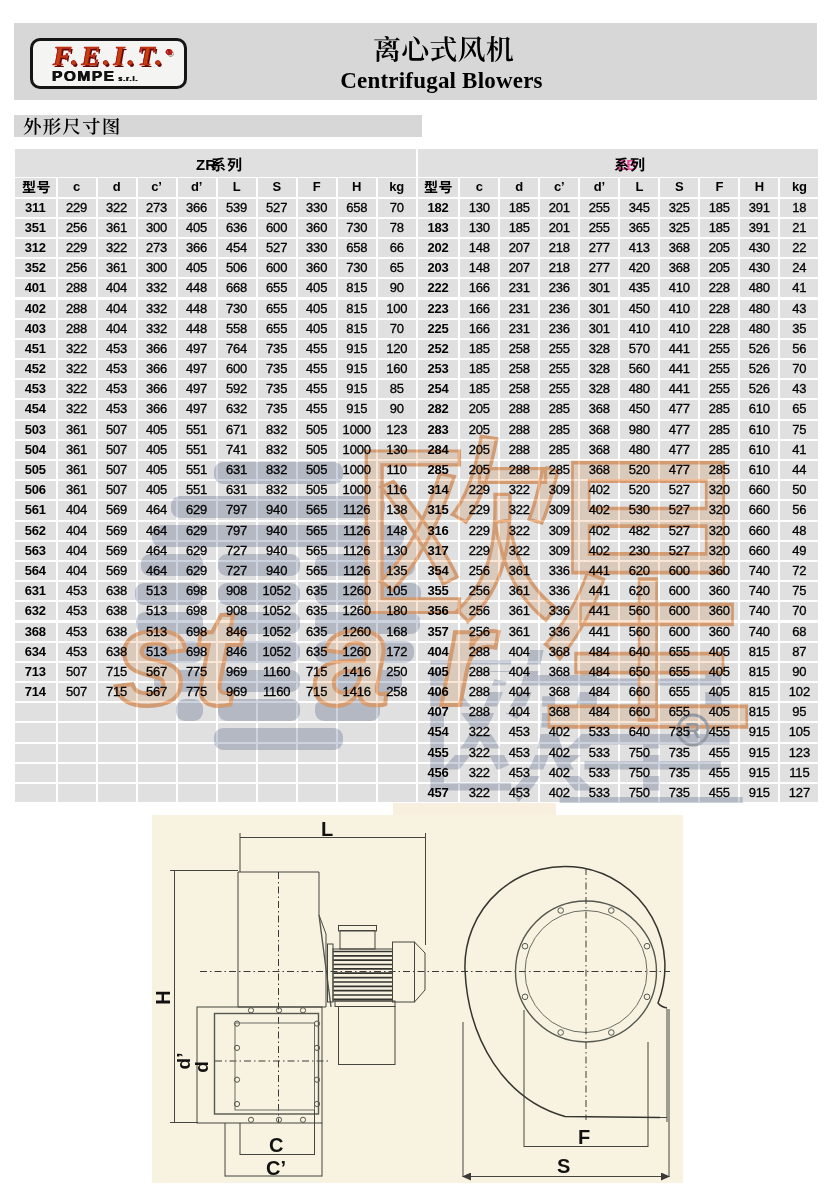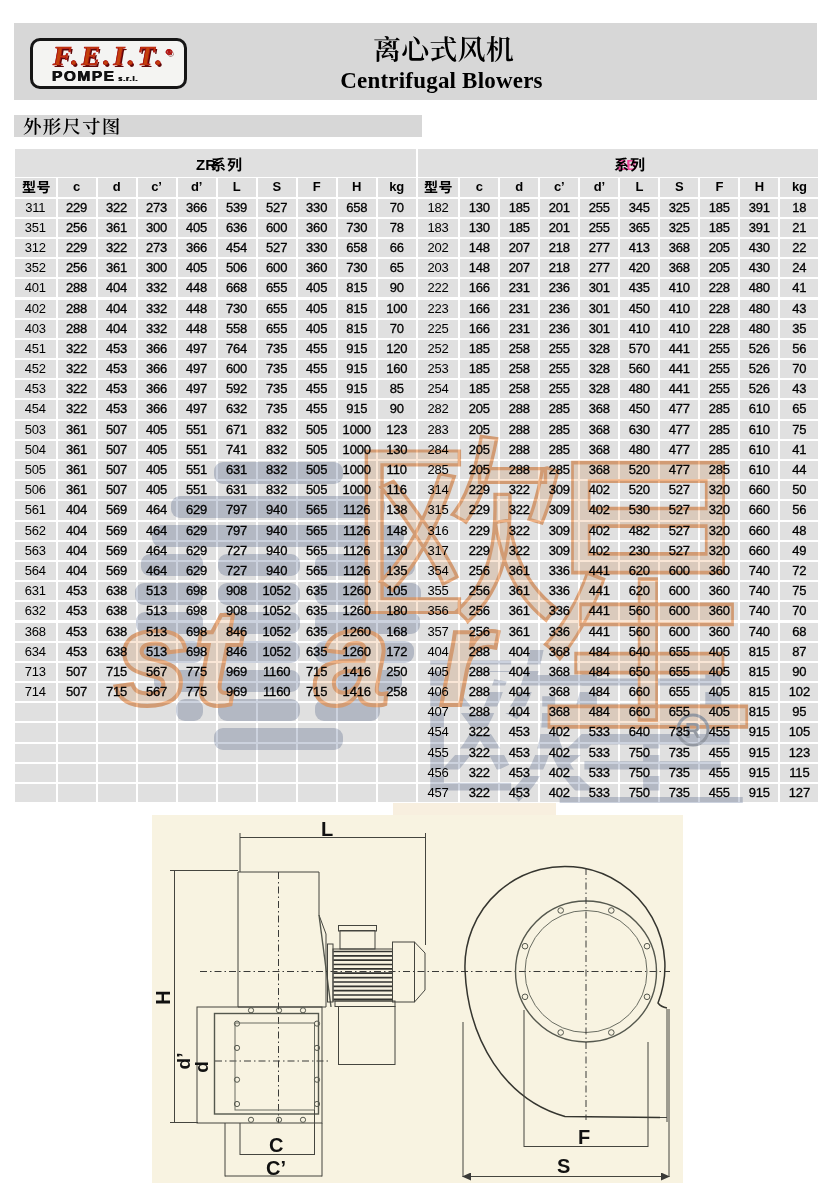--- a/index.html
+++ b/index.html
@@ -2,21 +2,21 @@
 <html><head><meta charset="utf-8"><style>
 
 *{margin:0;padding:0;box-sizing:border-box}
 body{width:830px;height:1194px;position:relative;background:#fff;
      font-family:"Liberation Sans",sans-serif;-webkit-font-smoothing:antialiased}
 .abs{position:absolute}
 .tgrid{position:absolute;top:178.4px;display:grid;width:400.7px;
   grid-template-columns:40.5px repeat(9,1fr);grid-auto-rows:18.15px;gap:2.05px;}
 .tgrid div{background:#e0e0e0;text-align:center;font-size:13px;line-height:18.5px;color:#000;letter-spacing:-0.2px}
 .tgrid div.hc{font-weight:bold}
-.tgrid div.mc{font-weight:normal}
+.tgrid div.mc{font-weight:bold}
 .tgrid div.dc{-webkit-text-stroke:0.3px #000}
 svg{display:block}
 .k{stroke:#45453f;stroke-width:1;fill:none}
 .kb{stroke:#35352f;stroke-width:1.5;fill:none}
 .k2{stroke:#55584e;stroke-width:1.4;fill:none}
 .k3{stroke:#6a6d62;stroke-width:1;fill:none}
 .fin{stroke:#33332f;stroke-width:1.7;fill:none}
 .hole{stroke:#55584e;stroke-width:1;fill:none}
 .dash{stroke:#3a3a38;stroke-width:1;stroke-dasharray:7 3 1.5 3;fill:none}
 .dim{position:absolute;font-weight:bold;font-size:20px;color:#111;font-family:"Liberation Sans",sans-serif}
@@ -501,21 +501,21 @@
 <div class="dc">450</div>
 <div class="dc">477</div>
 <div class="dc">285</div>
 <div class="dc">610</div>
 <div class="dc">65</div>
 <div class="mc">283</div>
 <div class="dc">205</div>
 <div class="dc">288</div>
 <div class="dc">285</div>
 <div class="dc">368</div>
-<div class="dc">630</div>
+<div class="dc">980</div>
 <div class="dc">477</div>
 <div class="dc">285</div>
 <div class="dc">610</div>
 <div class="dc">75</div>
 <div class="mc">284</div>
 <div class="dc">205</div>
 <div class="dc">288</div>
 <div class="dc">285</div>
 <div class="dc">368</div>
 <div class="dc">480</div>

